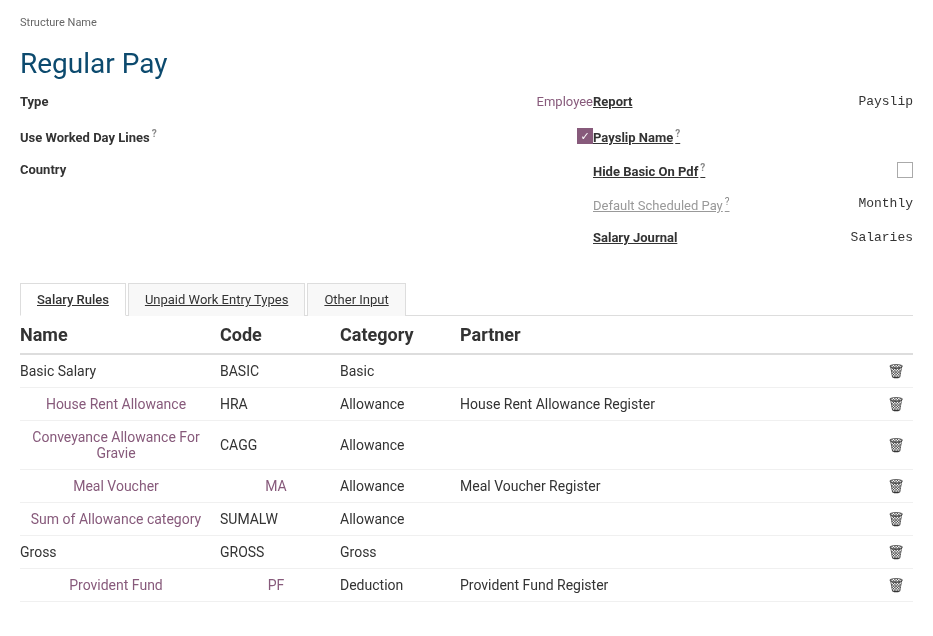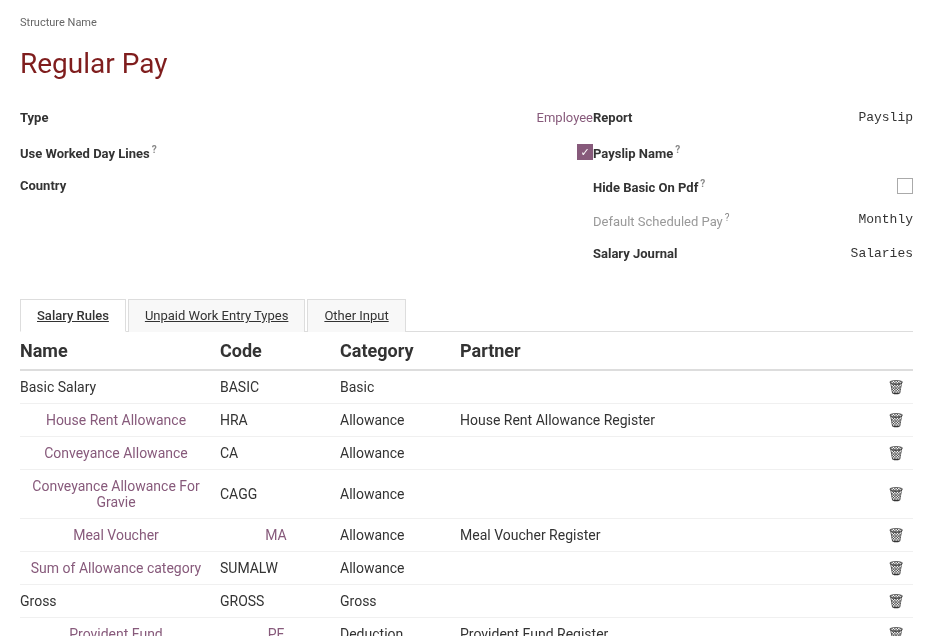--- a/index.html
+++ b/index.html
@@ -11,22 +11,22 @@
       padding: 16px 20px;
     }
     .structure-label {
       font-size: 11px;
       color: #666;
       margin-bottom: 18px;
     }
     .page-title {
       font-size: 28px;
       font-weight: 400;
-      color: #7f1d1d;
-      margin-bottom: 28px;
+      color: #0c4a6e;
+      margin-bottom: 12px;
     }
     .form-section {
       display: flex;
       gap: 0;
       margin-bottom: 20px;
     }
     .form-left {
       flex: 1;
     }
     .form-right {
@@ -82,20 +82,21 @@
       background: #fff;
       margin-top: 2px;
     }
     .right-label {
       width: 180px;
       font-weight: 700;
       color: #333;
       font-size: 13px;
       padding-top: 2px;
       flex-shrink: 0;
+      text-decoration: underline;
     }
     .right-label.dimmed {
       color: #999;
       font-weight: 400;
     }
     .right-value {
       color: #333;
       font-size: 13px;
       padding-top: 2px;
       font-family: Liberation Mono, monospace;
@@ -262,27 +263,20 @@
         <td class="delete-icon">🗑</td>
       </tr>
       <tr>
         <td class="link-cell">House Rent Allowance</td>
         <td>HRA</td>
         <td>Allowance</td>
         <td>House Rent Allowance Register</td>
         <td class="delete-icon">🗑</td>
       </tr>
       <tr>
-        <td class="link-cell">Conveyance Allowance</td>
-        <td>CA</td>
-        <td>Allowance</td>
-        <td></td>
-        <td class="delete-icon">🗑</td>
-      </tr>
-      <tr>
         <td class="link-cell">Conveyance Allowance For Gravie</td>
         <td>CAGG</td>
         <td>Allowance</td>
         <td></td>
         <td class="delete-icon">🗑</td>
       </tr>
       <tr>
         <td class="link-cell">Meal Voucher</td>
         <td class="link-cell">MA</td>
         <td>Allowance</td>

